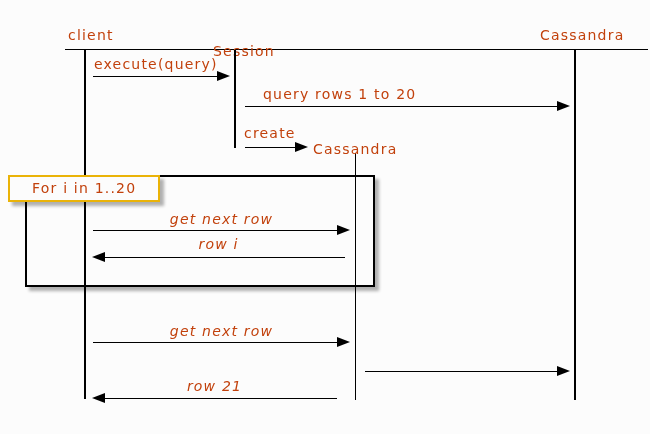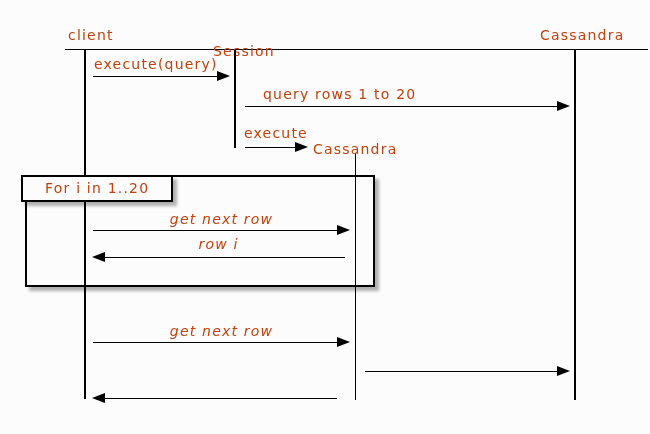--- a/index.html
+++ b/index.html
@@ -20,22 +20,22 @@
     border-left:13px solid #000;}
   .ah-l{position:absolute;width:0;height:0;
     border-top:5.5px solid transparent;border-bottom:5.5px solid transparent;
     border-right:13px solid #000;}
   .loopbox{
     position:absolute;left:25px;top:175px;width:350px;height:112px;
     border:2px solid #000;box-sizing:border-box;
     box-shadow:4px 4px 3px rgba(0,0,0,0.30);
   }
   .looplabelbox{
-    position:absolute;left:21px;top:175px;width:152px;height:27px;
-    border:2px solid #000000;box-sizing:border-box;background:#fcfcfc;
+    position:absolute;left:8px;top:175px;width:152px;height:27px;
+    border:2px solid #eab308;box-sizing:border-box;background:#fcfcfc;
     box-shadow:4px 4px 3px rgba(0,0,0,0.30);
     font-size:14px;letter-spacing:1.2px;line-height:23px;padding-left:22px;
   }
 </style>
 </head>
 <body>
 
 <div id="canvas">
 
   <div class="hline" style="left:65px;top:48.5px;width:583px;"></div>
@@ -53,36 +53,37 @@
   <div class="looplabelbox">For i in 1..20</div>
 
   <div class="lbl" style="left:94px;top:56px;">execute(query)</div>
   <div class="hline" style="left:93px;top:75.5px;width:125px;"></div>
   <div class="ah-r" style="left:217px;top:70.5px;"></div>
 
   <div class="lbl" style="left:263px;top:86px;">query rows 1 to 20</div>
   <div class="hline" style="left:245px;top:105.5px;width:313px;"></div>
   <div class="ah-r" style="left:557px;top:100.5px;"></div>
 
-  <div class="lbl" style="left:244px;top:125px;">execute</div>
+  <div class="lbl" style="left:244px;top:125px;">create</div>
   <div class="hline" style="left:245px;top:146.5px;width:51px;"></div>
   <div class="ah-r" style="left:295px;top:141.5px;"></div>
   <div class="lbl" style="left:313px;top:141px;">Cassandra</div>
 
   <div class="lbl center" style="left:93px;top:211px;width:257px;">get next row</div>
   <div class="hline" style="left:93px;top:229.5px;width:245px;"></div>
   <div class="ah-r" style="left:337px;top:224.5px;"></div>
 
   <div class="lbl center" style="left:92px;top:236px;width:253px;">row i</div>
   <div class="hline" style="left:105px;top:256.5px;width:240px;"></div>
   <div class="ah-l" style="left:92px;top:251.5px;"></div>
 
   <div class="lbl center" style="left:93px;top:323px;width:257px;">get next row</div>
   <div class="hline" style="left:93px;top:341.5px;width:245px;"></div>
   <div class="ah-r" style="left:337px;top:336.5px;"></div>
 
   <div class="hline" style="left:365px;top:370.5px;width:193px;"></div>
   <div class="ah-r" style="left:557px;top:365.5px;"></div>
 
+  <div class="lbl center" style="left:92px;top:378px;width:245px;">row 21</div>
   <div class="hline" style="left:105px;top:397.5px;width:232px;"></div>
   <div class="ah-l" style="left:92px;top:392.5px;"></div>
 
 </div>
 
 </body></html>

